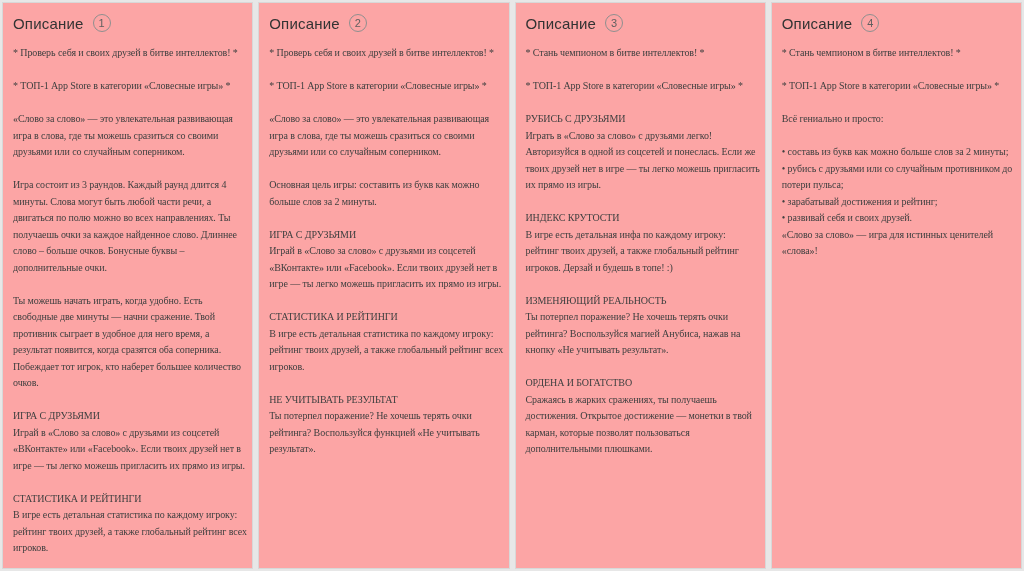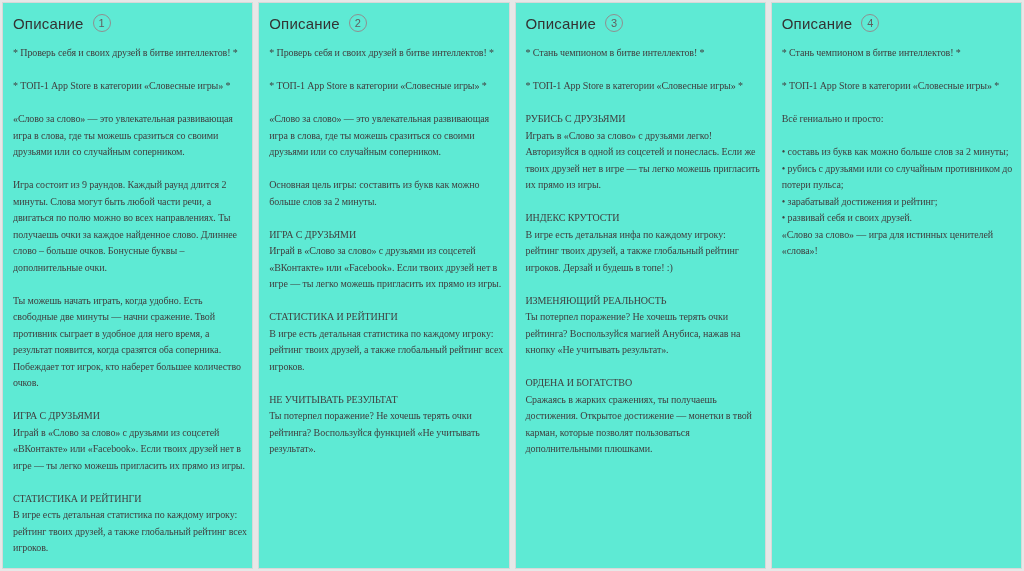--- a/index.html
+++ b/index.html
@@ -13,21 +13,21 @@
     width: 1024px;
     height: 571px;
     display: grid;
     grid-template-columns: repeat(4, 1fr);
     gap: 5px;
     padding: 2px;
     background: #e7e7e7;
   }
   .col {
     box-sizing: border-box;
-    background: #5eead4;
+    background: #fca5a5;
     border: 1px solid #d8d8d8;
     padding: 10px 4px 10px 10px;
     overflow: hidden;
   }
   .col-head {
     display: flex;
     align-items: center;
     margin: 1px 0 13px 0;
   }
   .col-title {
@@ -76,21 +76,21 @@
         <div class="block">
           <div class="btext">* Проверь себя и своих друзей в битве интеллектов! *</div>
         </div>
         <div class="block">
           <div class="btext">* ТОП-1 App Store в категории «Словесные игры» *</div>
         </div>
         <div class="block">
           <div class="btext">«Слово за слово» — это увлекательная развивающая игра в слова, где ты можешь сразиться со своими друзьями или со случайным соперником.</div>
         </div>
         <div class="block">
-          <div class="btext">Игра состоит из 9 раундов. Каждый раунд длится 2 минуты. Слова могут быть любой части речи, а двигаться по полю можно во всех направлениях. Ты получаешь очки за каждое найденное слово. Длиннее слово – больше очков. Бонусные буквы – дополнительные очки.</div>
+          <div class="btext">Игра состоит из 3 раундов. Каждый раунд длится 4 минуты. Слова могут быть любой части речи, а двигаться по полю можно во всех направлениях. Ты получаешь очки за каждое найденное слово. Длиннее слово – больше очков. Бонусные буквы – дополнительные очки.</div>
         </div>
         <div class="block">
           <div class="btext">Ты можешь начать играть, когда удобно. Есть свободные две минуты — начни сражение. Твой противник сыграет в удобное для него время, а результат появится, когда сразятся оба соперника. Побеждает тот игрок, кто наберет большее количество очков.</div>
         </div>
         <div class="block">
           <div class="bhead">ИГРА С ДРУЗЬЯМИ</div>
           <div class="btext">Играй в «Слово за слово» с друзьями из соцсетей «ВКонтакте» или «Facebook». Если твоих друзей нет в игре — ты легко можешь пригласить их прямо из игры.</div>
         </div>
         <div class="block">
           <div class="bhead">СТАТИСТИКА И РЕЙТИНГИ</div>

